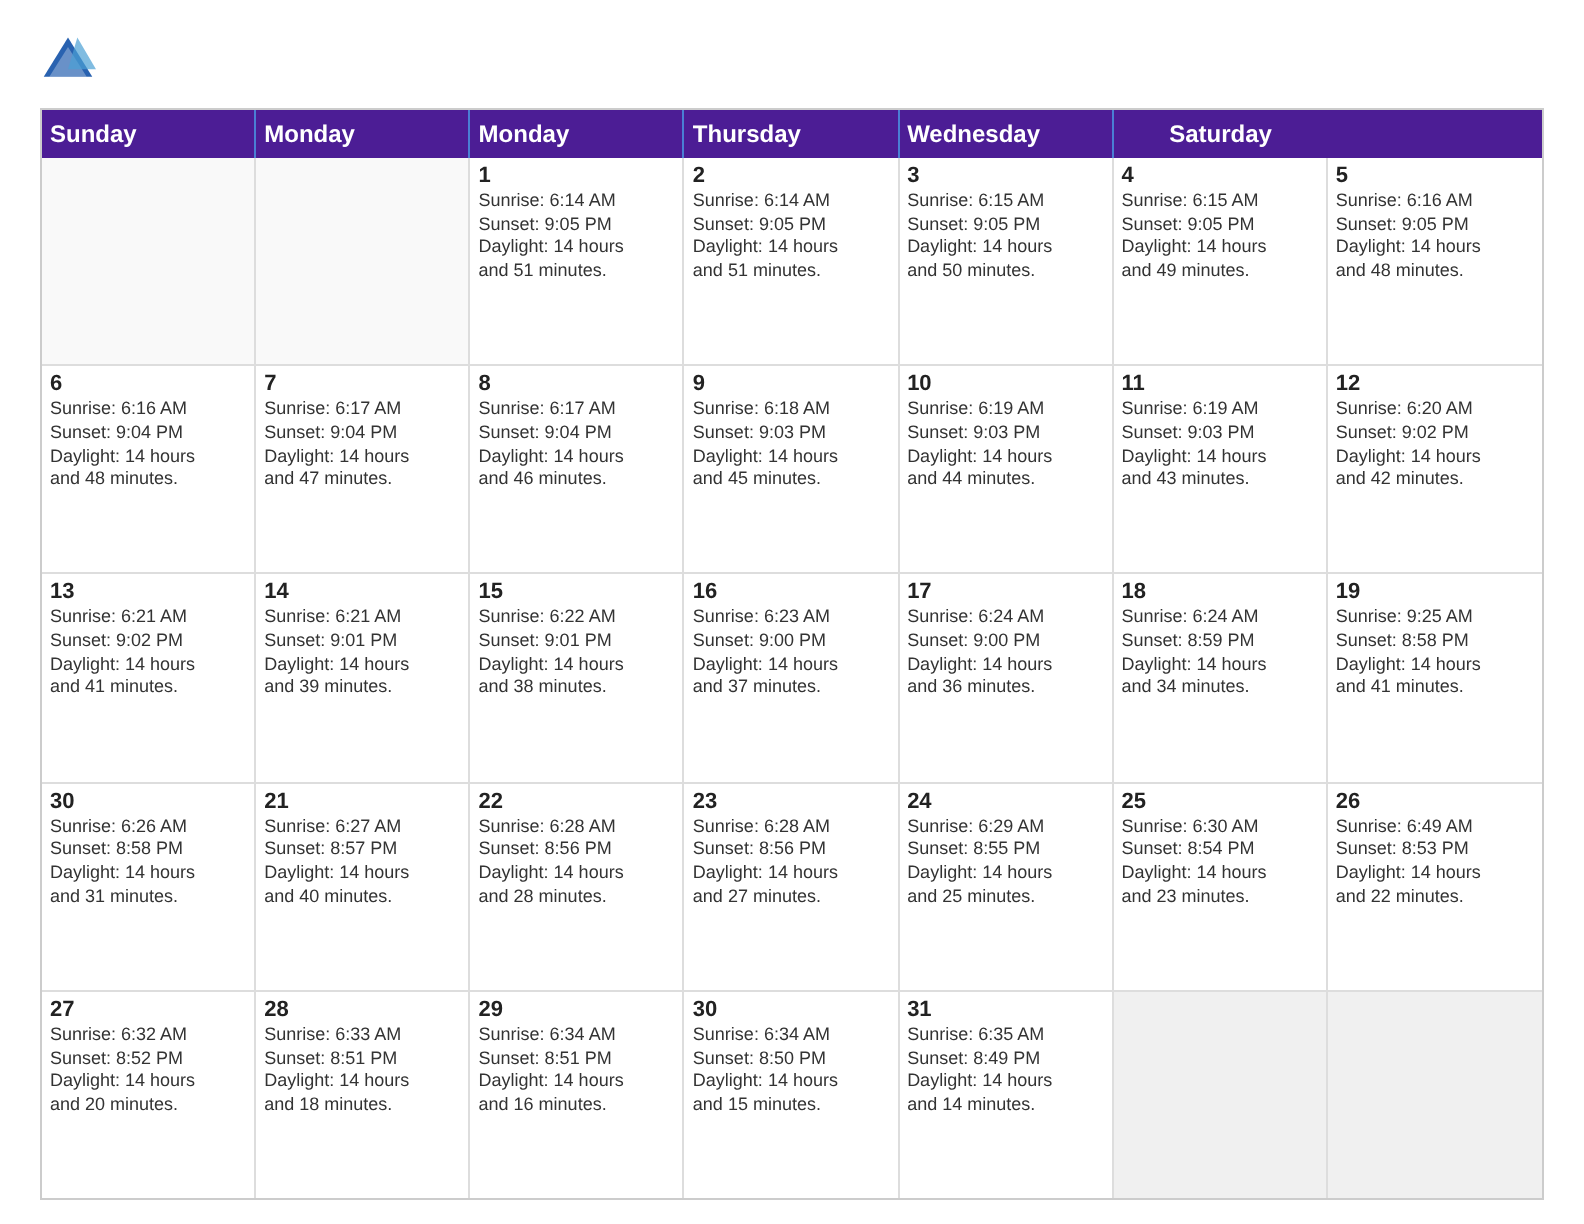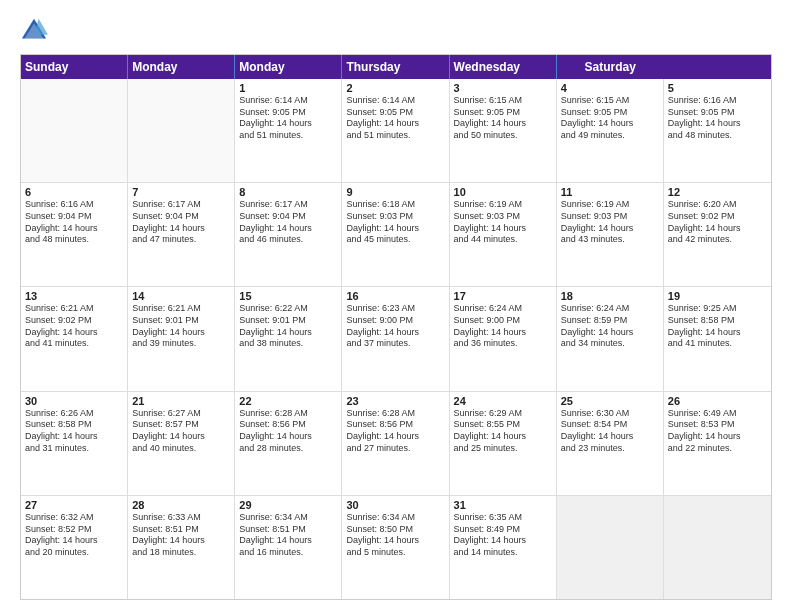--- a/index.html
+++ b/index.html
@@ -351,21 +351,21 @@
             <div class="cell-line">Sunrise: 6:34 AM</div>
             <div class="cell-line">Sunset: 8:51 PM</div>
             <div class="cell-line">Daylight: 14 hours</div>
             <div class="cell-line">and 16 minutes.</div>
           </div>
           <div class="cal-cell">
             <div class="day-num">30</div>
             <div class="cell-line">Sunrise: 6:34 AM</div>
             <div class="cell-line">Sunset: 8:50 PM</div>
             <div class="cell-line">Daylight: 14 hours</div>
-            <div class="cell-line">and 5 minutes.</div>
+            <div class="cell-line">and 15 minutes.</div>
           </div>
           <div class="cal-cell">
             <div class="day-num">31</div>
             <div class="cell-line">Sunrise: 6:35 AM</div>
             <div class="cell-line">Sunset: 8:49 PM</div>
             <div class="cell-line">Daylight: 14 hours</div>
             <div class="cell-line">and 14 minutes.</div>
           </div>
           <div class="cal-cell empty shaded"></div>
           <div class="cal-cell empty shaded"></div>

